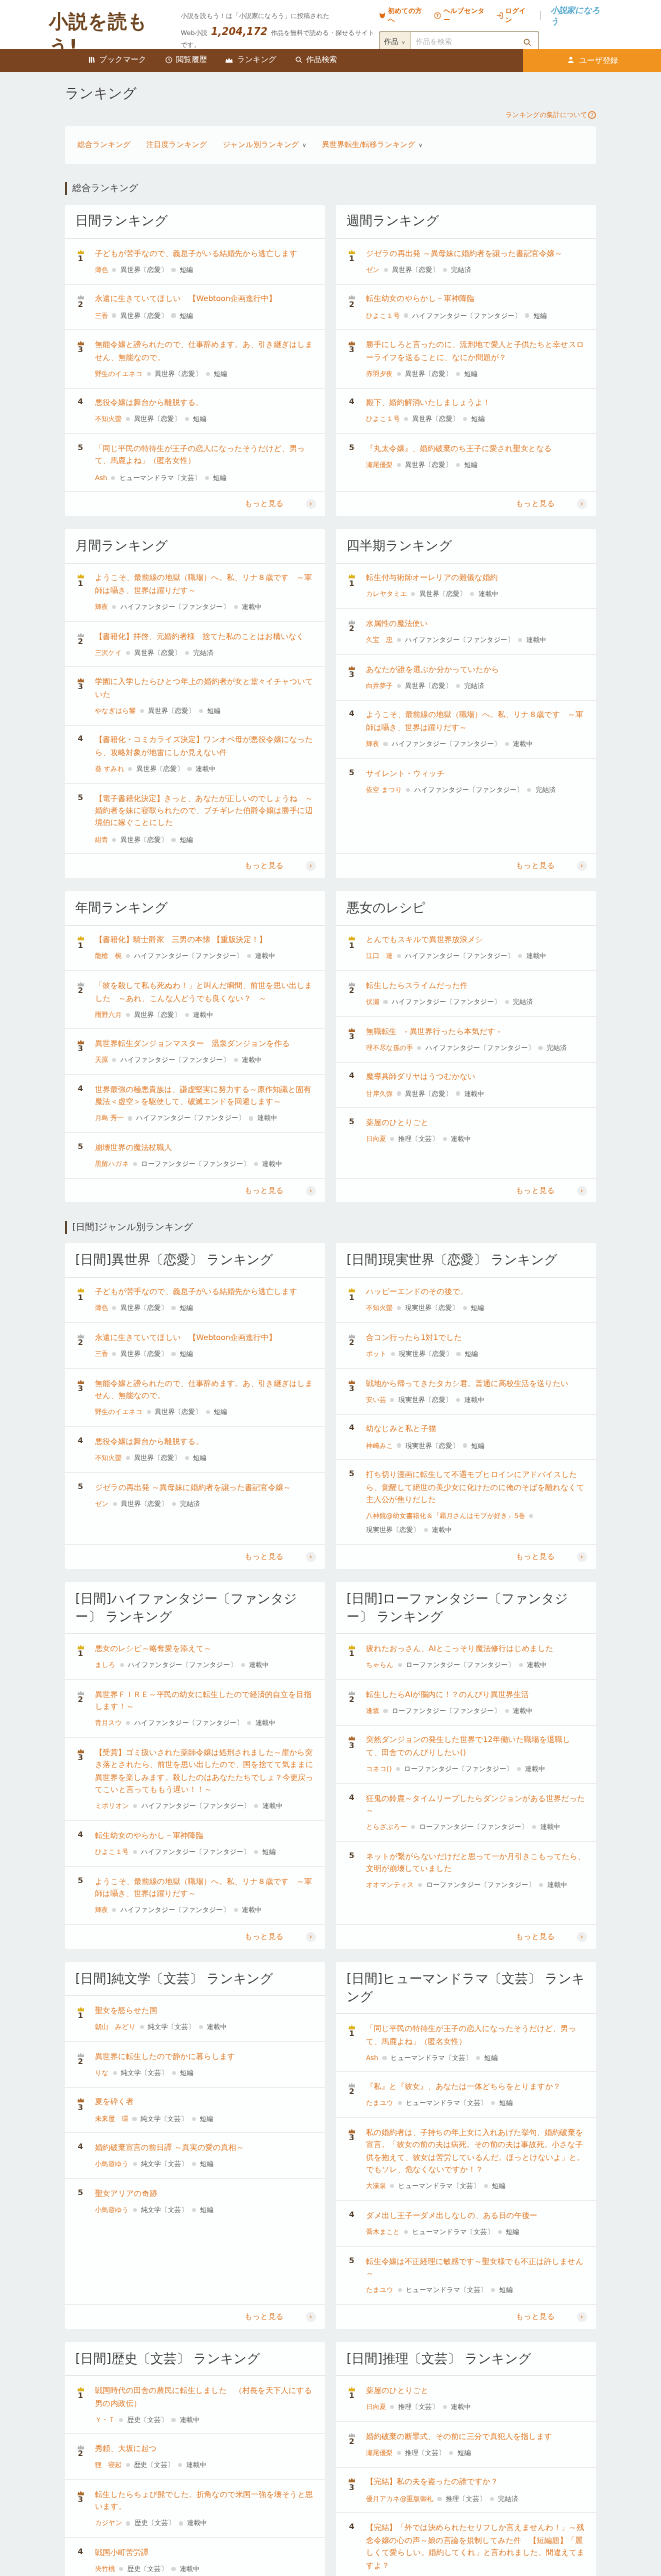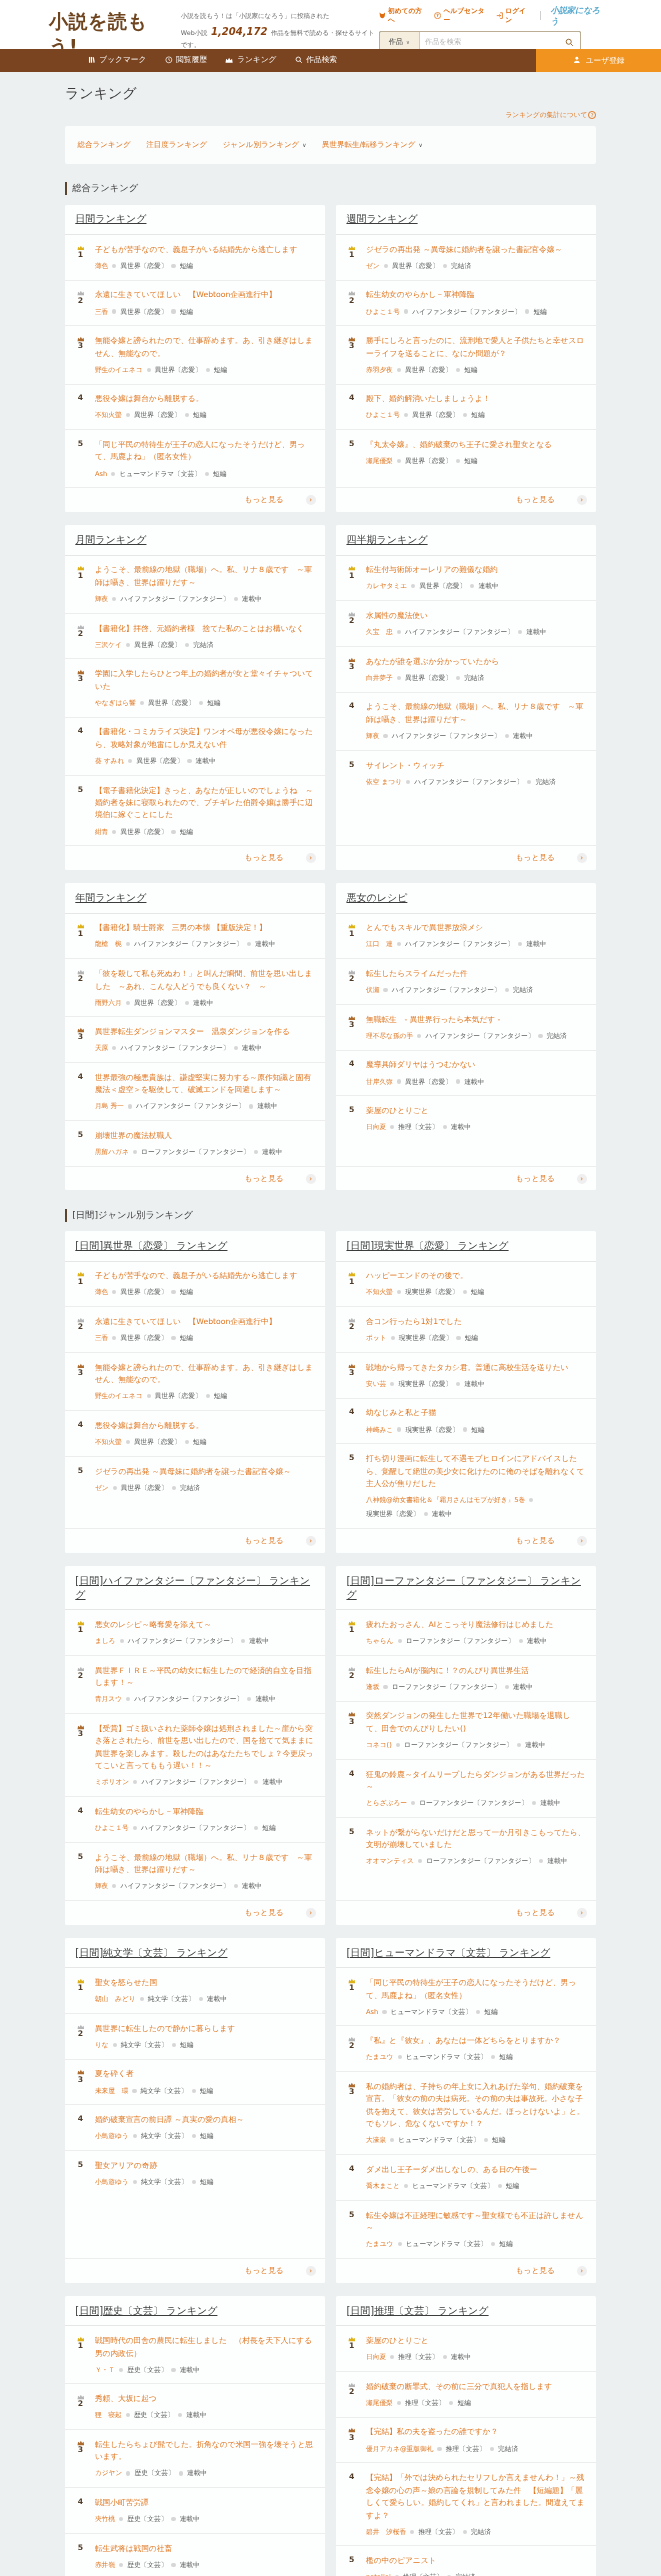--- a/index.html
+++ b/index.html
@@ -16,49 +16,49 @@
   .site-header { height:49px; background:#ffffff; display:flex; align-items:flex-start; position:relative; }
   .logo { margin:9.3px 0 0 49px; font-size:19px; font-weight:bold; color:#6f4520; letter-spacing:0.5px; line-height:1.3; }
   .tagline { margin:11.3px 0 0 13.4px; font-size:6.4px; color:#666; line-height:1.75; }
   .tagline .works-count { color:#8a4210; font-weight:bold; font-size:10px; padding:0 1.5px;font-style:italic; }
   .header-right { margin-left:auto; margin-right:58px; padding-top:4.6px; display:flex; flex-direction:column; align-items:flex-start; gap:4.6px; }
   .toplinks { display:flex; align-items:center; gap:9.3px; }
   .toplink { display:inline-flex; align-items:center; gap:2.6px; color:#df6c0e; font-size:6.7px; font-weight:600; }
   .toplink .tl-icon { display:inline-flex; color:#df6c0e; }
   .top-sep { width:0.5px; height:9.3px; background:#cfcfcf; margin:0 1px; }
   .narou-logo { font-family:"DejaVu Serif","Liberation Serif",serif; font-style:italic; font-size:8.2px; color:#55a8cd; font-weight:bold; }
-  .searchbar { width:202px; height:21.6px; border:0.5px solid #bcae94; border-radius:1.5px; background:#14532d; display:flex; align-items:stretch; overflow:hidden; }
+  .searchbar { width:160px; height:21.6px; border:0.5px solid #bcae94; border-radius:1.5px; background:#14532d; display:flex; align-items:stretch; overflow:hidden; }
   .search-cat { width:40px; background:#f5eedf; border-right:0.5px solid #d6c9ae; display:flex; align-items:center; justify-content:center; gap:3.1px; font-size:7.2px; color:#333; cursor:pointer; }
   .search-cat .chev { font-size:5.2px; color:#666; }
   .search-input { flex:1; border:0; outline:none; padding:0 5.2px; font-size:7.2px; color:#333; font-family:inherit; }
   .search-input::placeholder { color:#b3b3b3; }
   .search-btn { width:21.6px; border:0; background:#fff; display:flex; align-items:center; justify-content:center; cursor:pointer; color:#9a6a33; }
 
   
   .main-nav { height:23px; background:#7a4420; position:relative;padding-left:17px; }
   .nav-items { display:flex; align-items:center; height:100%; margin:0 0 0 71px; padding:0; list-style:none; gap:18.5px; }
   .nav-item { display:inline-flex; align-items:center; gap:3.6px; color:#fff; font-size:7.7px; }
   .nav-item .nv-icon { display:inline-flex; color:#fff; }
-  .register-btn { position:absolute; right:0; top:0; height:23px; width:126px; background:#f0931f; color:#fff; font-size:7.7px; display:flex; align-items:center; justify-content:center; gap:4.6px; }
+  .register-btn { position:absolute; right:0; top:0; height:23px; width:139px; background:#f0931f; color:#fff; font-size:7.7px; display:flex; align-items:center; justify-content:center; gap:4.6px; }
 
   
   .container { width:531px; margin:0 0 0 65px; }
   .page-title { font-size:14px; font-weight:400; color:#3c3c3c; margin:13.4px 0 7.2px; }
   .about-row { display:flex; justify-content:flex-end; margin-bottom:6.2px; }
   .about-link { color:#e0761f; font-size:6.7px; display:inline-flex; align-items:center; gap:1px; }
   .q-circle { width:7.7px; height:7.7px; border:0.5px solid #e0761f; border-radius:50%; display:inline-flex; align-items:center; justify-content:center; font-size:5.2px; }
   .tabs-box { background:#fbfcfc; border-radius:2.1px; min-height:38px; display:flex; align-items:center; gap:15.5px; padding:0 12.4px; margin-bottom:14.4px; }
   .tab-link { color:#e0761f; font-size:7.5px; display:inline-flex; align-items:center; gap:3.1px; }
   .tab-link .chev { color:#555; font-size:5.7px; }
 
   .section-heading { font-size:9.3px; font-weight:500; color:#3e3e3e; border-left:2.1px solid #5b452e; padding-left:5.2px; margin:18.5px 0 9.3px; }
   .cards-grid { display:grid; grid-template-columns:1fr 1fr; column-gap:11.3px; row-gap:13.4px; }
 
   .card { background:#fdfefe; border-radius:1.5px; display:flex; flex-direction:column; }
-  .card-title { padding:7.7px 10.3px; font-size:10px; color:#3c3c3c; border-bottom:0.5px solid #e6e6e6;text-decoration:underline; }
+  .card-title { padding:7.7px 10.3px; font-size:13px; color:#3c3c3c; border-bottom:0.5px solid #e6e6e6; }
   .items { list-style:none; margin:0; padding:0; flex:1; }
   .item { display:flex; gap:5.2px; padding:8.8px 10.3px 8.8px 6.2px; }
   .item + .item { border-top:0.5px solid #ededed; }
   .rank-cell { width:18.5px; flex:none; display:flex; flex-direction:column; align-items:center; gap:0.5px; padding-top:1px; }
   .rank-num { font-size:7.7px; font-weight:bold; color:#503c28; line-height:1.1; }
   .crown { height:5.7px; display:flex; }
   .item-body { flex:1; min-width:0; }
   .item-title { color:#e0761f; font-size:7.7px; line-height:1.62; }
   .item-meta { margin-top:4.6px; display:flex; flex-wrap:wrap; align-items:center; gap:4.1px; font-size:6.7px; color:#555; line-height:1.5; }
   .meta-dot { width:4.1px; height:4.1px; border-radius:50%; background:#d6d6d6; flex:none; }

